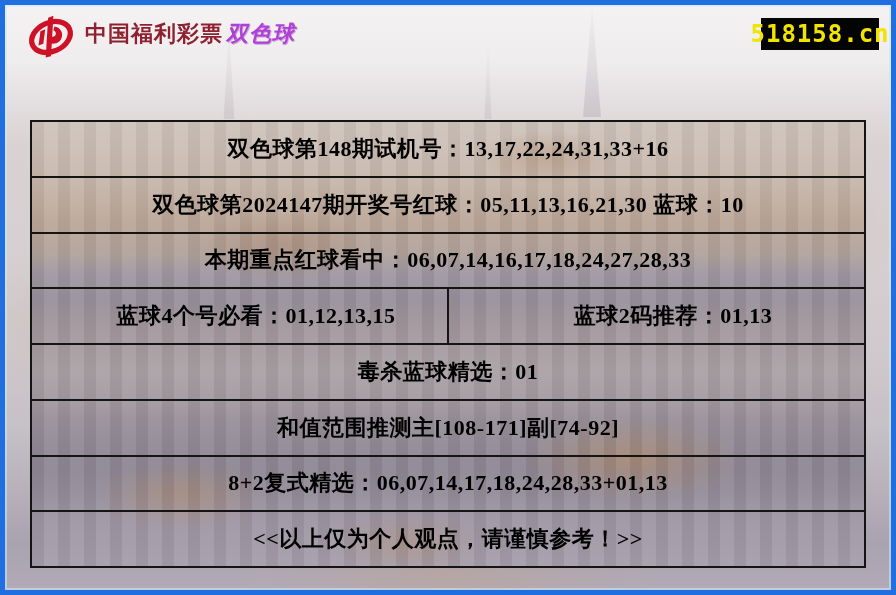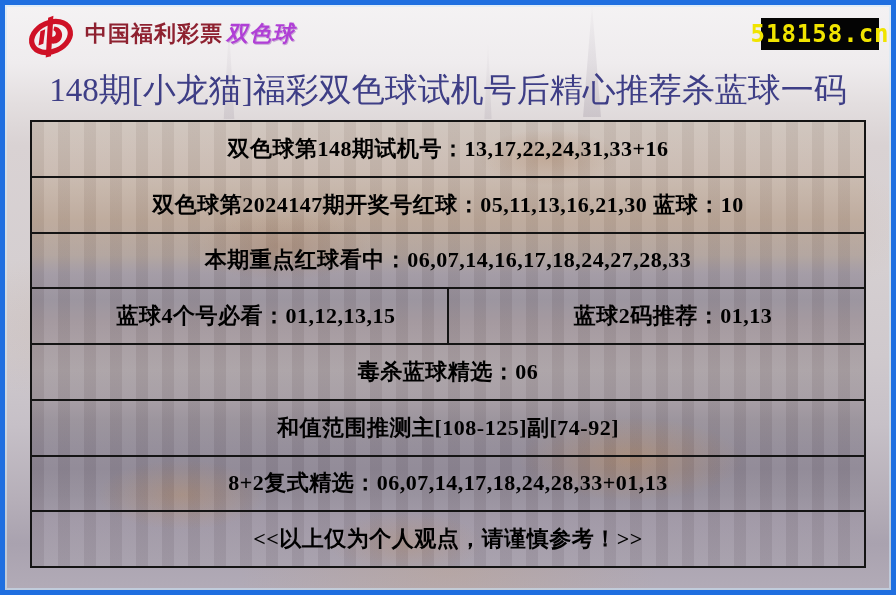--- a/index.html
+++ b/index.html
@@ -83,45 +83,44 @@
       <path d="M44 12 L55 8 L50 92 L39 95 Z" fill="#cf1126"></path>
       <path d="M57 30 a18 18 0 1 1 -16 29 l9 -8 a7 7 0 1 0 5 -13 z" fill="#cf1126"></path>
       <path d="M28 40 L38 36 L34 66 L24 70 Z" fill="#cf1126"></path>
     </svg>
     <div class="brand">
       <span class="cn">中国福利彩票</span><span class="product">双色球</span>
     </div>
     <div class="site-badge">518158.cn</div>
   </div>
 
-  <div class="title">148期[小龙猫]福彩双色球试机号后精心推荐杀蓝球一码</div>
 
   <div class="lot-table">
     <div class="row">
       <span class="row-text">双色球第148期试机号：13,17,22,24,31,33+16</span>
     </div>
     <div class="row">
       <span class="row-text">双色球第2024147期开奖号红球：05,11,13,16,21,30 蓝球：10</span>
     </div>
     <div class="row">
       <span class="row-text">本期重点红球看中：06,07,14,16,17,18,24,27,28,33</span>
     </div>
     <div class="row split">
       <div class="cell left">
         <span class="row-text">蓝球4个号必看：01,12,13,15</span>
       </div>
       <div class="cell">
         <span class="row-text">蓝球2码推荐：01,13</span>
       </div>
     </div>
     <div class="row">
-      <span class="row-text">毒杀蓝球精选：06</span>
+      <span class="row-text">毒杀蓝球精选：01</span>
     </div>
     <div class="row">
-      <span class="row-text">和值范围推测主[108-125]副[74-92]</span>
+      <span class="row-text">和值范围推测主[108-171]副[74-92]</span>
     </div>
     <div class="row">
       <span class="row-text">8+2复式精选：06,07,14,17,18,24,28,33+01,13</span>
     </div>
     <div class="row">
       <span class="row-text">&lt;&lt;以上仅为个人观点，请谨慎参考！&gt;&gt;</span>
     </div>
   </div>
 
 </div>

